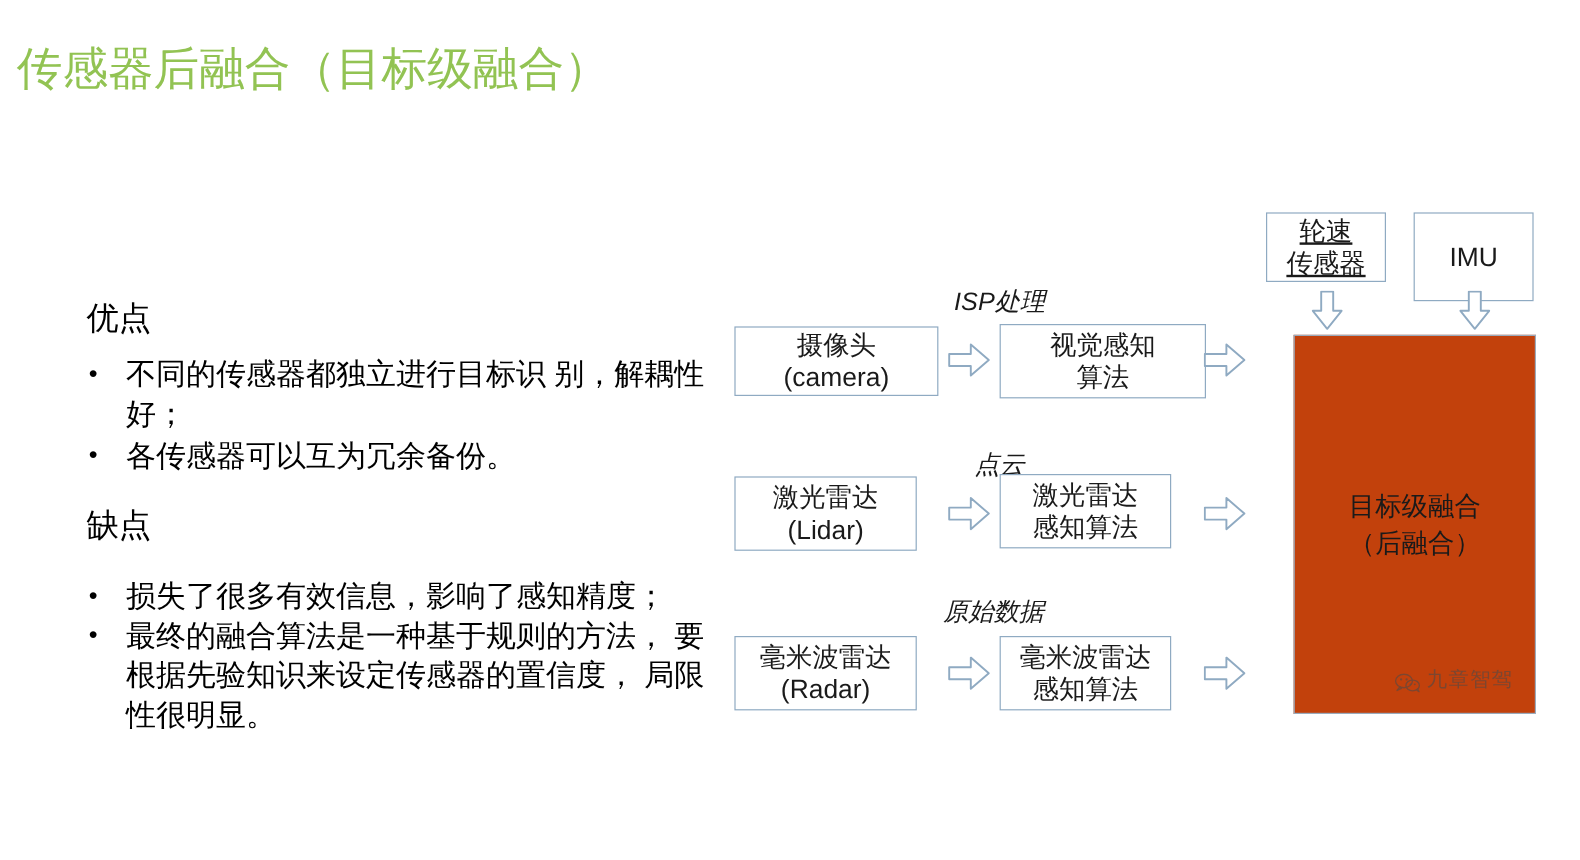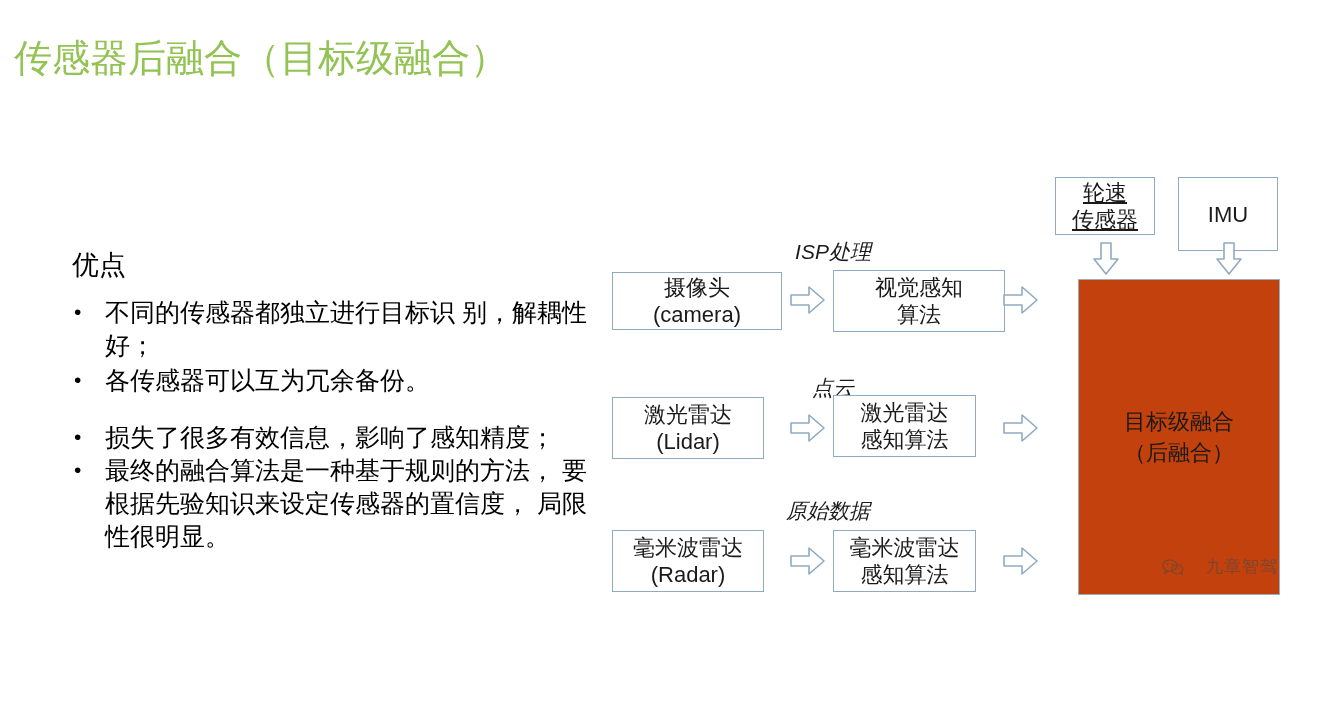--- a/index.html
+++ b/index.html
@@ -119,22 +119,22 @@
 
   .arrow {
     position: absolute;
   }
   .arrow svg { display: block; }
 
   
   .watermark {
     position: absolute;
     display: flex;
-    align-items: center;
-    gap: 22px;
+    align-items: flex-end;
+    gap: 5px;
     opacity: 0.58;
   }
   .watermark .wm-text {
     font-size: 17px;
     line-height: 20px;
     color: #4a4a4a;
     white-space: nowrap;
     letter-spacing: 1px;
   }
   .watermark .wm-icon svg { display: block; }
@@ -153,20 +153,21 @@
         <span class="ln">不同的传感器都独立进行目标识</span>
         <span class="ln">别，解耦性好；</span>
       </li>
       <li class="bullet-item">
         <span class="ln">各传感器可以互为冗余备份。</span>
       </li>
     </ul>
   </div>
 
   <div class="cons-block">
+    <div class="section-heading">缺点</div>
     <ul class="bullet-list">
       <li class="bullet-item">
         <span class="ln">损失了很多有效信息，影响了感知精度；</span>
       </li>
       <li class="bullet-item">
         <span class="ln">最终的融合算法是一种基于规则的方法，</span>
         <span class="ln">要根据先验知识来设定传感器的置信度，</span>
         <span class="ln">局限性很明显。</span>
       </li>
     </ul>

